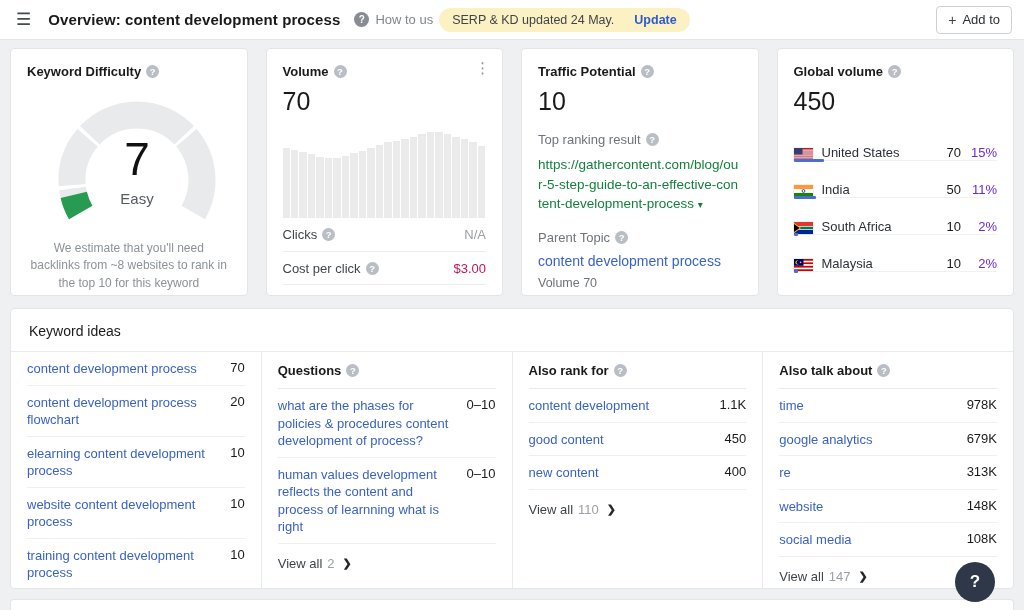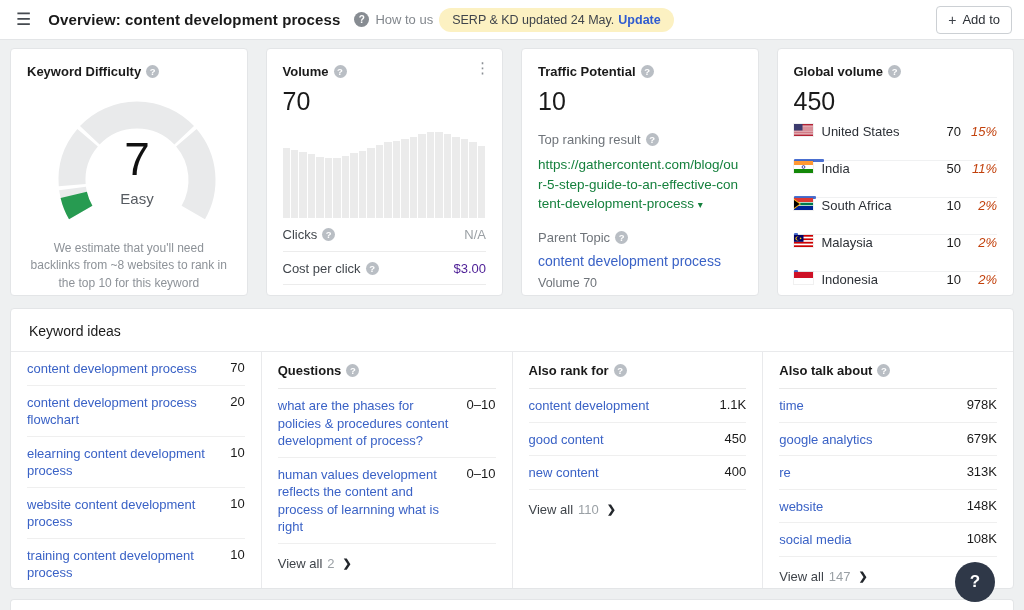--- a/index.html
+++ b/index.html
@@ -6,21 +6,21 @@
   html,body { width:1024px; height:610px; overflow:hidden; }
   body { background:#eef0f1; font-family:"Liberation Sans", sans-serif; color:#1a1a1a; }
 
   
   .topbar { height:40px; background:#fff; border-bottom:1px solid #e3e5e7; display:flex; align-items:center; padding:0 12px; }
   .menu-icon { font-size:17px; color:#454a50; cursor:pointer; margin:0 4px; }
   .page-title { font-size:15px; font-weight:bold; margin-left:13px; letter-spacing:.1px; }
   .howto { display:flex; align-items:center; margin-left:14px; color:#82878d; font-size:13px; white-space:nowrap; }
   .qi-dark { display:inline-block; width:15px; height:15px; border-radius:50%; background:#878c92; color:#fff; font-size:10px; line-height:15px; text-align:center; font-weight:bold; margin-right:6px; }
   .pill { margin-left:6px; background:#fcf1c2; border-radius:14px; padding:5px 13px; font-size:12.5px; color:#3f444b; white-space:nowrap; }
-  .pill a { color:#2e5bd0; font-weight:bold; text-decoration:none; margin-left:4px; cursor:pointer; }
+  .pill a { color:#2e5bd0; font-weight:bold; text-decoration:none; margin-left:20px; cursor:pointer; }
   .spacer { flex:1; }
   .add-btn { display:flex; align-items:center; gap:6px; border:1px solid #ccd0d4; background:#fff; border-radius:4px; padding:5px 11px; font-size:13px; color:#2c3036; cursor:pointer; }
   .add-btn .plus { font-size:14px; color:#3c4148; }
 
   
   .cards { display:grid; grid-template-columns:repeat(4,1fr); gap:18px; margin:8px 10px 0; }
   .card { background:#fff; border:1px solid #e3e5e7; border-radius:4px; padding:13px 16px; height:248px; position:relative; overflow:hidden; }
   .card-title { font-size:13px; font-weight:bold; }
   .qi { display:inline-block; width:13px; height:13px; border-radius:50%; background:#b9bec4; color:#fff; font-size:9.5px; line-height:13px; text-align:center; font-weight:bold; margin-left:5px; vertical-align:1px; cursor:pointer; }
   .kebab { position:absolute; top:10px; right:12px; color:#8b9095; font-size:15px; letter-spacing:0; cursor:pointer; }
@@ -32,38 +32,38 @@
   .gauge-value { font-size:46px; color:#111; line-height:1; }
   .gauge-label { font-size:15px; color:#565b61; margin-top:8px; }
   .kd-note { margin-top:10px; text-align:center; font-size:12px; line-height:1.45; color:#8d9298; padding:0 2px; }
 
   
   .vchart { display:flex; align-items:flex-end; height:90px; margin-top:12px; }
   .vbar { flex:1; background:#ebebeb; margin-right:1px; }
   .stat-row { display:flex; justify-content:space-between; align-items:center; height:33px; font-size:13px; }
   .stat-row + .stat-row { border-top:1px solid #ececec; }
   .stat-label { color:#41464c; }
-  .stat-val { color:#4c1d95; }
+  .stat-val { color:#be185d; }
   .stat-val.muted { color:#9ba0a5; }
 
   
   .sub-label { color:#6f747a; font-size:13px; margin-top:16px; }
   .tp-url { display:block; margin-top:8px; color:#15803d; font-size:13.5px; line-height:1.45; word-break:break-all; text-decoration:none; cursor:pointer; }
   .caret { font-size:10px; }
   .pt-link { display:inline-block; margin-top:8px; color:#3a62c6; font-size:14px; text-decoration:none; cursor:pointer; }
   .pt-vol { margin-top:6px; color:#6f747a; font-size:12.5px; }
 
   
-  .gv-row { position:relative; display:flex; align-items:flex-start; height:37px; font-size:13px; border-bottom:1px solid #f0f1f2; }
+  .gv-row { position:relative; display:flex; align-items:flex-end; height:37px; font-size:13px; border-bottom:1px solid #f0f1f2; }
   .gv-row:last-child { border-bottom:none; }
   .flag { width:19px; height:12px; display:inline-block; margin-right:9px; flex:none; box-shadow:0 0 0 1px rgba(0,0,0,.06); }
   .flag svg { display:block; }
   .gv-country { flex:1; color:#2c3036; }
   .gv-val { width:30px; text-align:right; color:#1a1a1a; }
-  .gv-pct { width:36px; text-align:right; color:#c2410c;font-style:italic; }
+  .gv-pct { width:36px; text-align:right; color:#6d28d9; }
   .gv-bar { position:absolute; left:0; bottom:-2px; height:3px; background:#4a6fd0; border-radius:1px; }
 
   
   .kw-panel { margin:12px 10px 0; background:#fff; border:1px solid #e3e5e7; border-radius:4px; height:281px; overflow:hidden; }
   .kw-title { font-size:14px; font-weight:normal; padding:14px 18px 12px; border-bottom:1px solid #e9eaec; }
   .kw-cols { display:flex; height:240px; }
   .kw-col { flex:1; padding:0 16px; overflow:hidden; }
   .kw-col + .kw-col { border-left:1px solid #e9eaec; }
   .kw-col-header { font-size:13px; font-weight:bold; padding:11px 0 10px; border-bottom:1px solid #e9e9e9; }
   .kw-row { display:flex; align-items:flex-start; padding:8px 0 7px; border-bottom:1px solid #efefef; }

